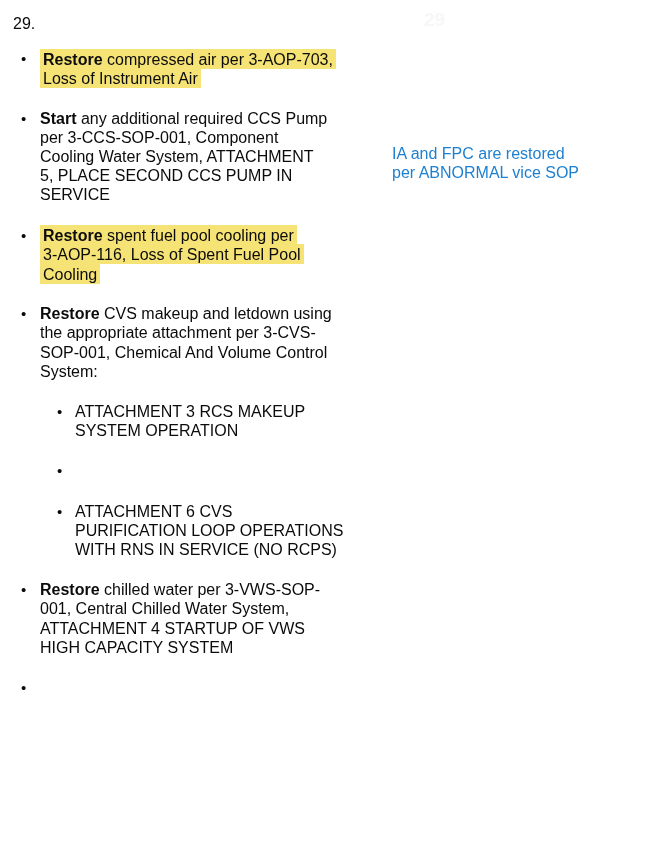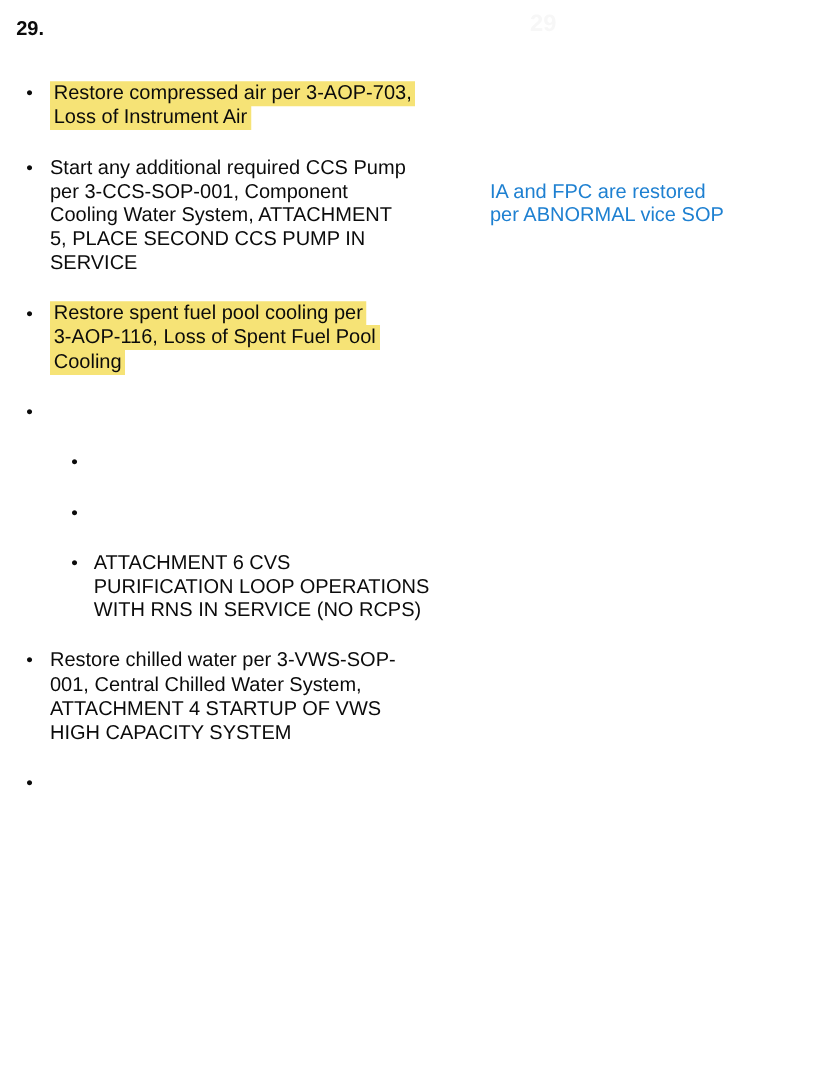--- a/index.html
+++ b/index.html
@@ -13,31 +13,31 @@
   body{
     width:662px;height:860px;overflow:hidden;
     font-family:"Liberation Sans",sans-serif;
     font-size:16px;line-height:19.2px;color:var(--ink);
   }
   .doc{position:relative;width:662px;height:860px;padding-top:14px;}
   .watermark{
     position:absolute;left:424px;top:10px;
     font-size:19px;font-weight:bold;color:var(--wm);
   }
-  .step-header{display:flex;margin-left:13px;margin-bottom:32px;font-weight:bold;}
+  .step-header{display:flex;margin-left:13px;margin-bottom:16px;font-weight:normal;}
   .step-header .num{width:27px;flex:0 0 27px;}
   .step-header .title{white-space:pre-line;max-width:390px;}
   .item{display:flex;margin-bottom:21px;}
   .item.l1{margin-left:21px;}
   .item.l1 .marker{width:19px;flex:0 0 19px;}
   .item.l2{margin-left:57px;}
   .item.l2 .marker{width:18px;flex:0 0 18px;}
   .marker{font-size:15px;}
   .text{white-space:pre-line;max-width:430px;}
-  .lead{font-weight:normal;}
+  .lead{font-weight:bold;}
   .hl{
     background:var(--hl);
     padding:1.5px 3px;
     -webkit-box-decoration-break:clone;
     box-decoration-break:clone;
   }
   .annotation{
     position:absolute;left:392px;top:144px;width:215px;
     color:var(--note);white-space:pre-line;
   }
@@ -70,24 +70,30 @@
 
   <div class="item l1">
     <span class="marker">•</span>
     <div class="text"><span class="hl"><span class="lead">Restore</span><span> spent fuel pool cooling per
 3-AOP-116, Loss of Spent Fuel Pool
 Cooling</span></span></div>
   </div>
 
   <div class="item l1">
     <span class="marker">•</span>
+    <div class="text"><span><span class="lead">Restore</span><span> CVS makeup and letdown using
+the appropriate attachment per 3-CVS-
+SOP-001, Chemical And Volume Control
+System:</span></span></div>
   </div>
 
   <div class="item l2">
     <span class="marker">•</span>
+    <div class="text"><span>ATTACHMENT 3 RCS MAKEUP
+SYSTEM OPERATION</span></div>
   </div>
 
   <div class="item l2">
     <span class="marker">•</span>
   </div>
 
   <div class="item l2">
     <span class="marker">•</span>
     <div class="text"><span>ATTACHMENT 6 CVS
 PURIFICATION LOOP OPERATIONS

